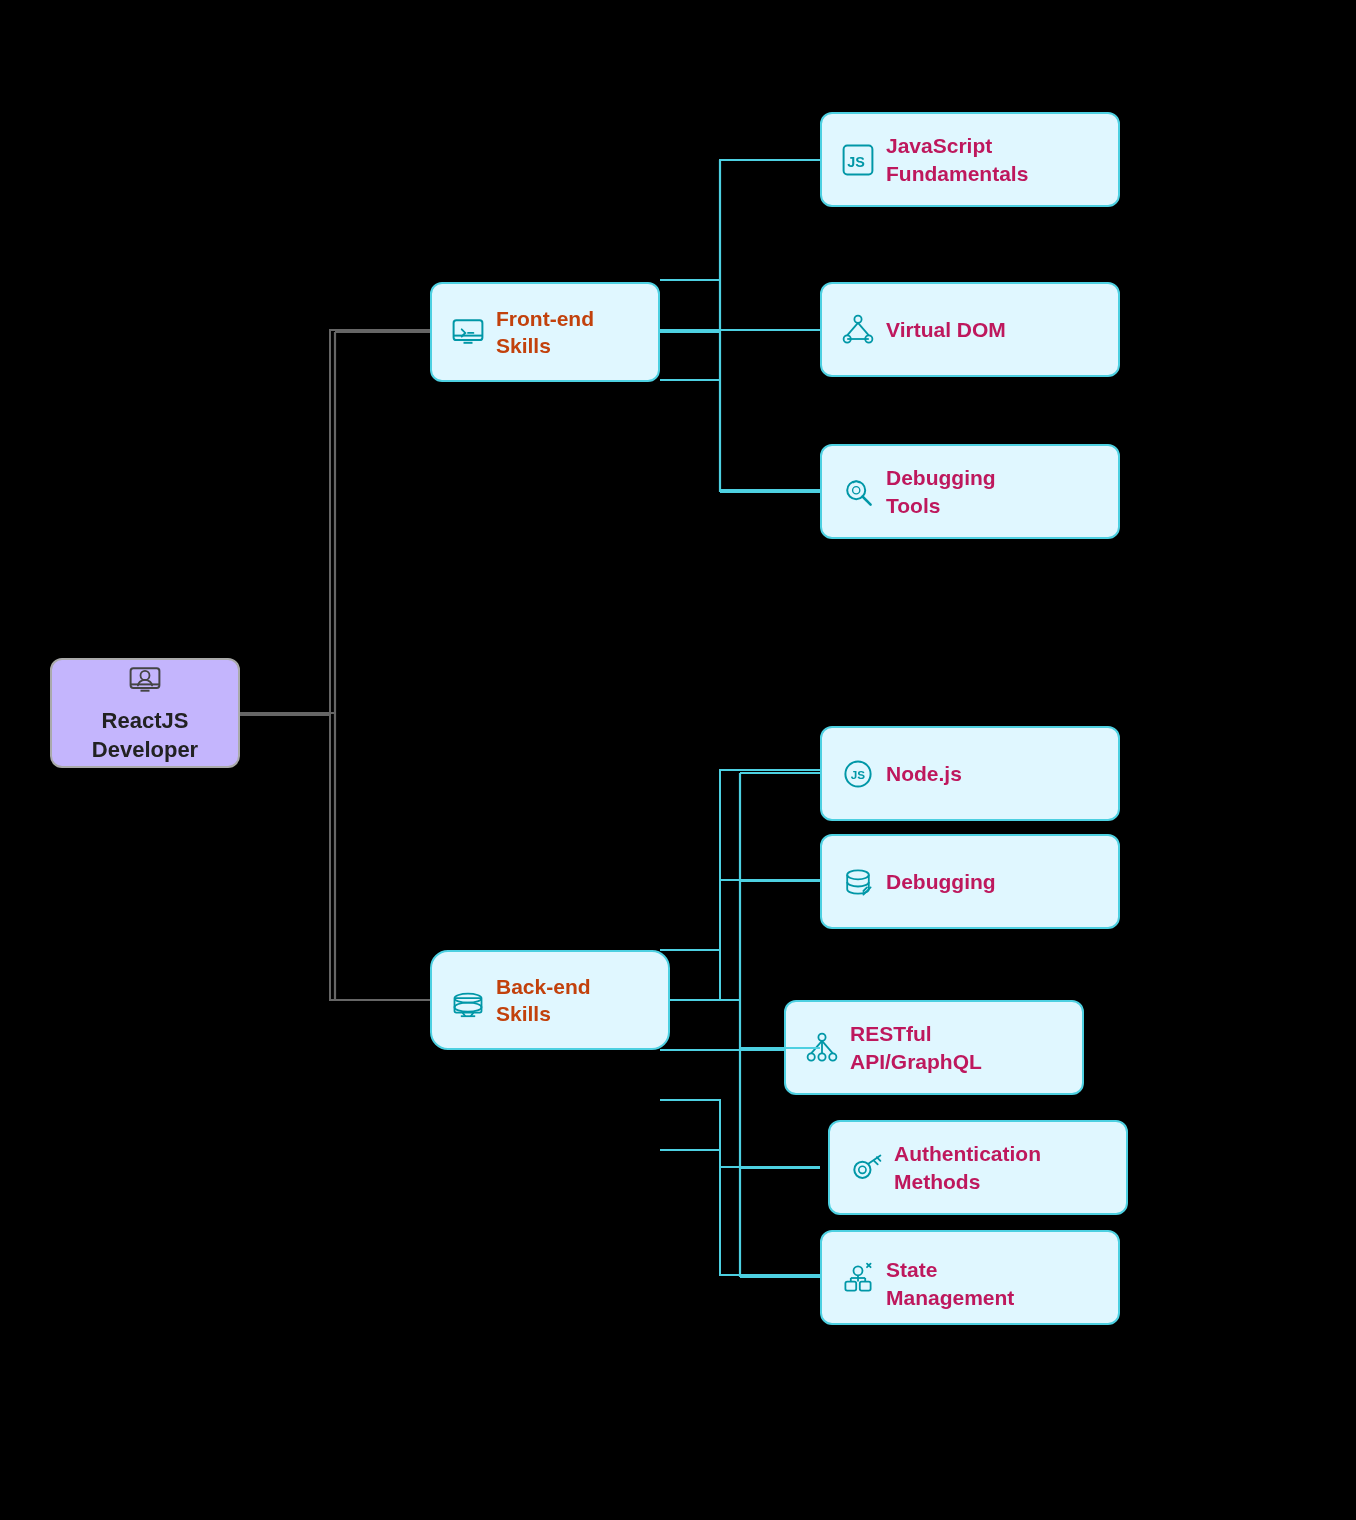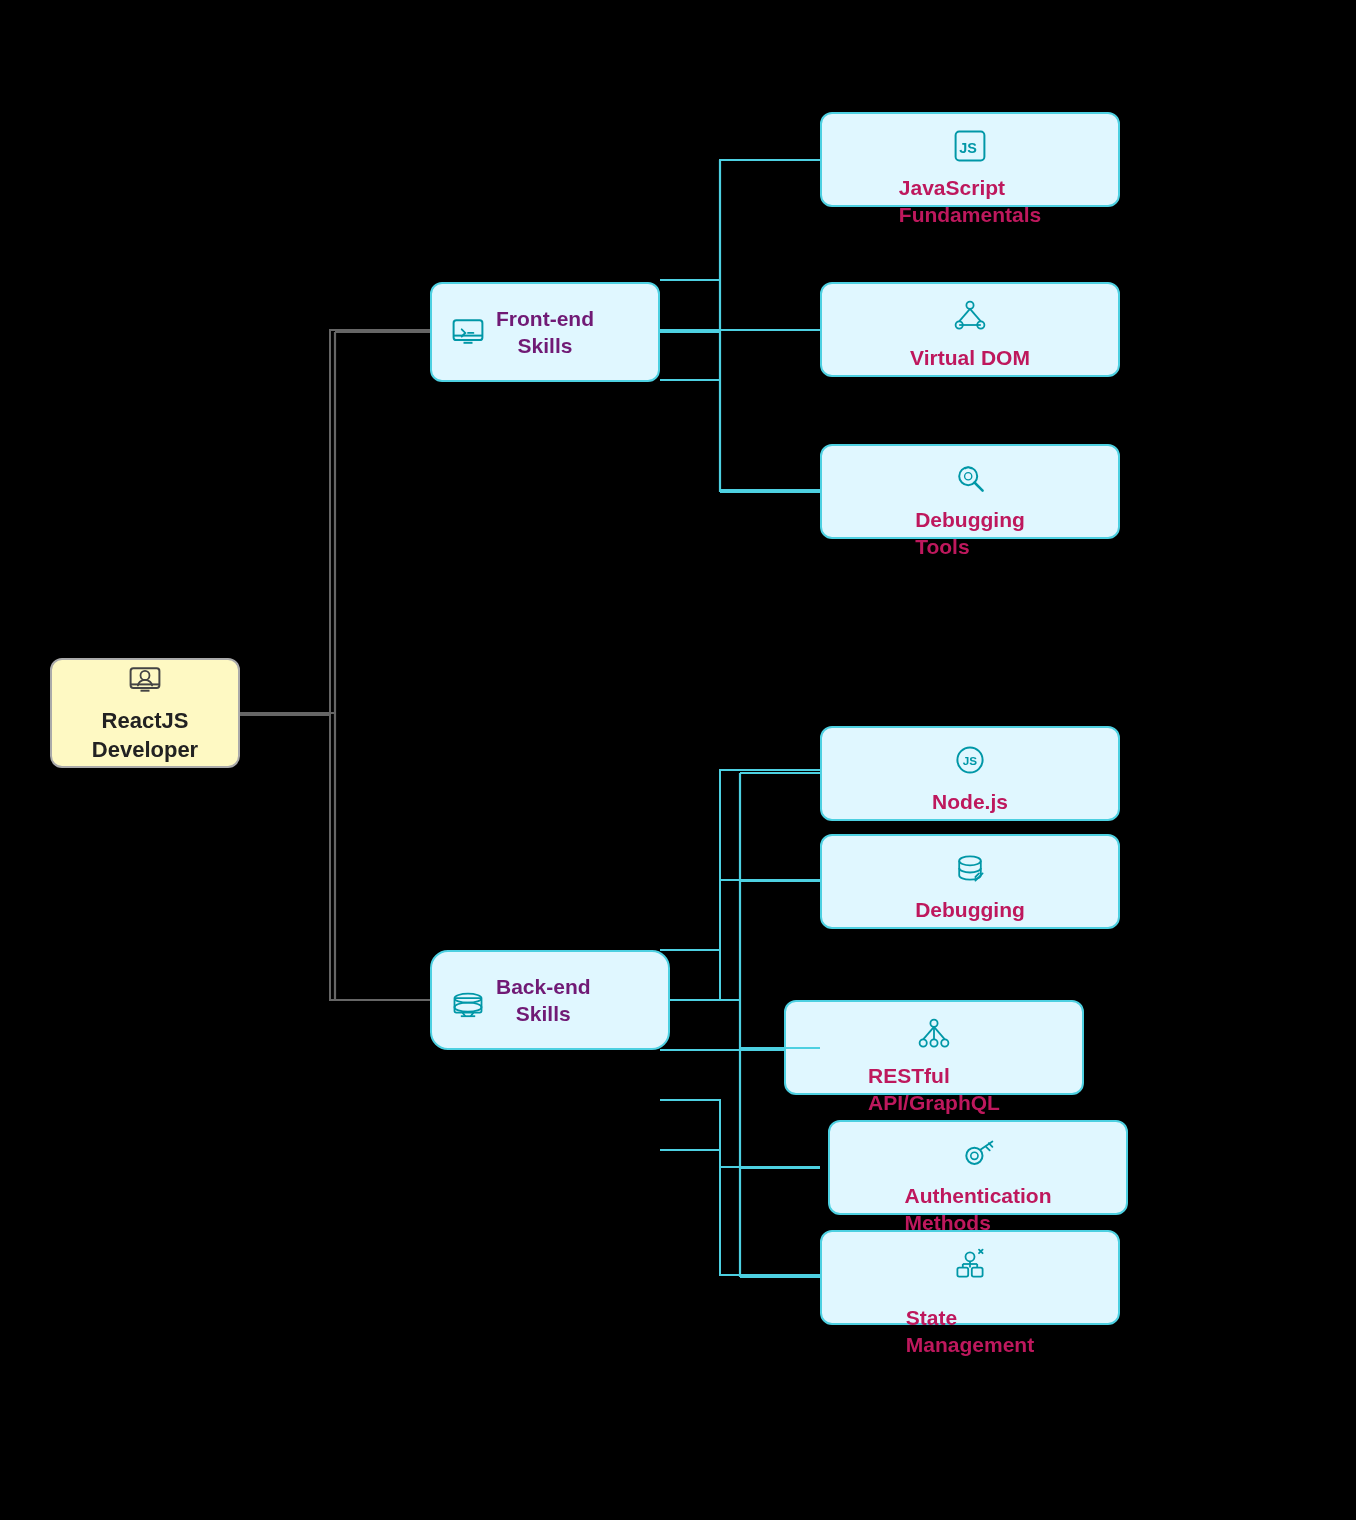--- a/index.html
+++ b/index.html
@@ -24,21 +24,21 @@
     }
     .node {
       position: absolute;
       border-radius: 12px;
       display: flex;
       align-items: center;
       gap: 10px;
       padding: 14px 18px;
     }
     .node-root {
-      background: #fef9c3;
+      background: #c4b5fd;
       border: 2px solid #aaa;
       left: 50px;
       top: 660px;
       width: 190px;
       height: 110px;
       flex-direction: column;
       justify-content: center;
     }
     .node-root .node-label {
       font-size: 22px;
@@ -51,30 +51,28 @@
       background: #e0f7ff;
       border: 2px solid #4dd0e1;
       width: 230px;
       height: 100px;
       flex-direction: row;
       align-items: center;
     }
     .node-mid .node-label {
       font-size: 21px;
       font-weight: 600;
-      color: #701a75;
+      color: #c2410c;
       line-height: 1.3;
-      text-align: center;
     }
     .node-leaf {
       background: #e0f7ff;
       border: 2px solid #4dd0e1;
       width: 300px;
       height: 95px;
-      flex-direction: column;
       align-items: center;
     }
     .node-leaf .node-label {
       font-size: 21px;
       font-weight: 600;
       color: #be185d;
       line-height: 1.3;
     }
     .icon-svg {
       width: 36px;

